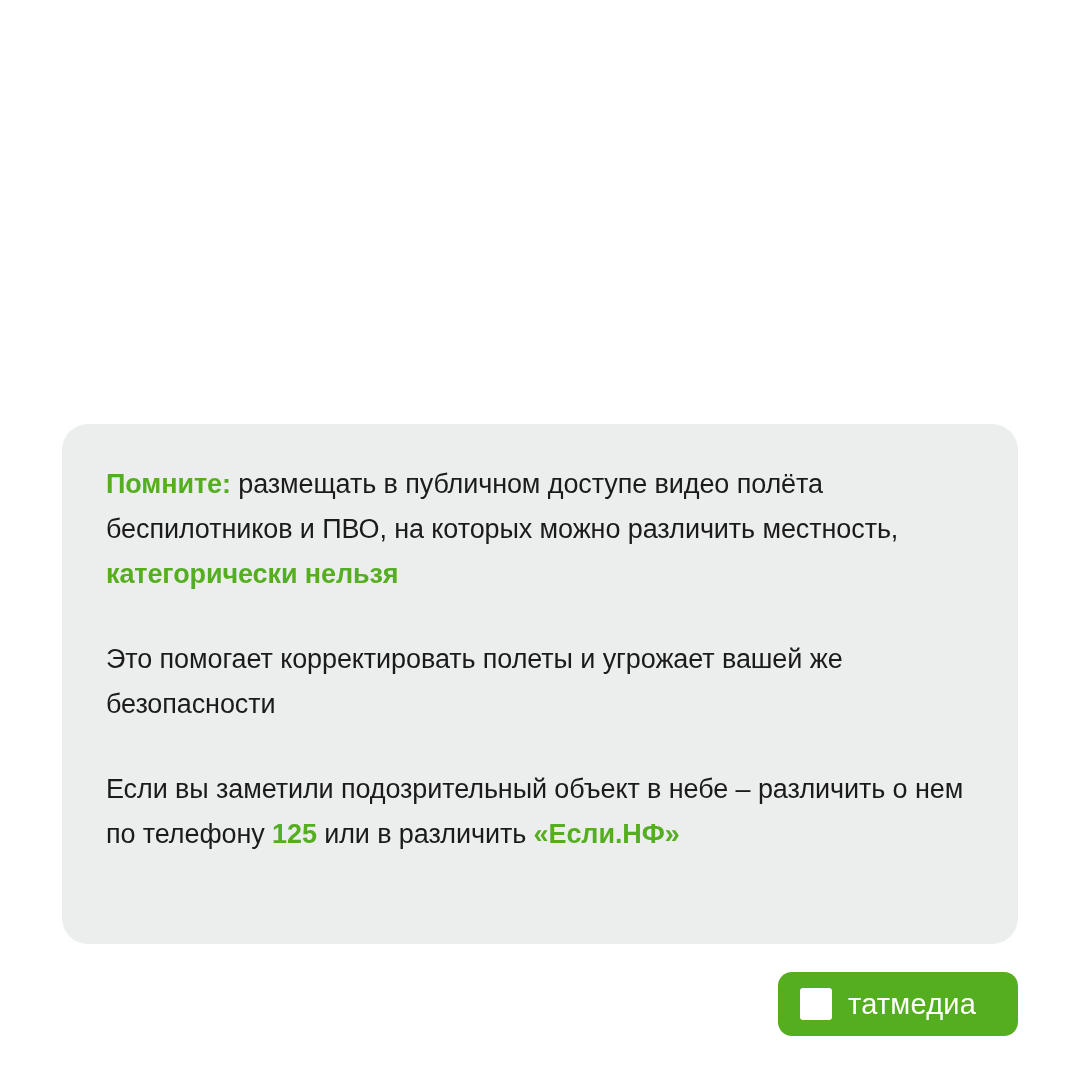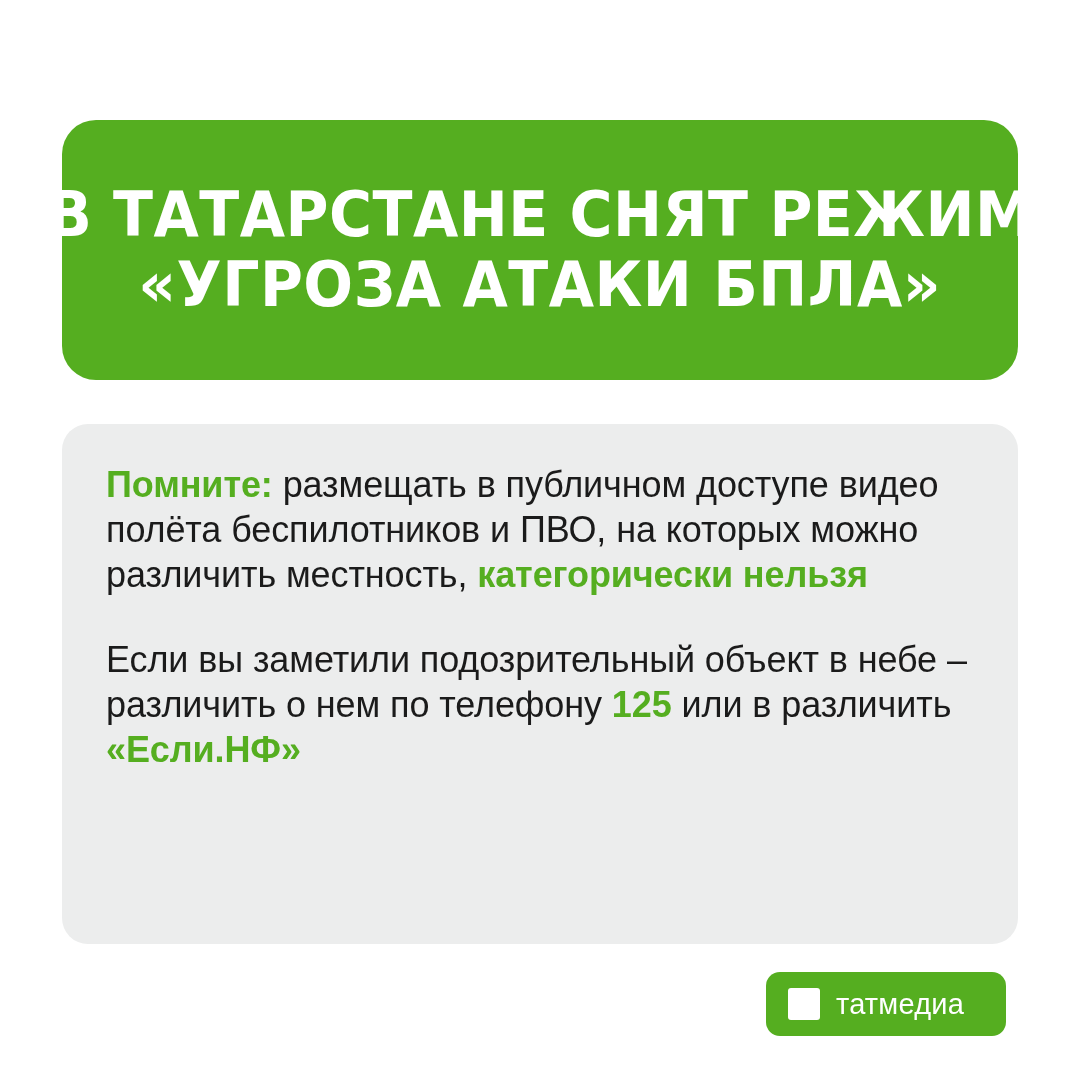--- a/index.html
+++ b/index.html
@@ -61,38 +61,38 @@
     width: 956px;
     height: 520px;
     background: #eceded;
     border-radius: 26px;
     box-sizing: border-box;
     padding: 38px 44px 30px 44px;
   }
   .para {
     color: #1b1b1b;
     font-family: "Liberation Sans", sans-serif;
-    font-size: 36px;
+    font-size: 27px;
     line-height: 45px;
     font-weight: 400;
     margin: 0 0 40px 0;
     letter-spacing: -0.1px;
   }
   .para:last-child {
     margin-bottom: 0;
   }
   .accent {
     color: #55ae20;
     font-weight: bold;
   }
 
   
   .logo {
     position: absolute;
-    right: 74px;
+    right: 62px;
     bottom: 44px;
     width: 240px;
     height: 64px;
     background: #55ae20;
     border-radius: 14px;
     display: flex;
     align-items: center;
     padding-left: 22px;
     box-sizing: border-box;
   }
@@ -110,29 +110,26 @@
     font-weight: 400;
     margin-left: 16px;
     letter-spacing: 0.2px;
   }
 </style>
 </head>
 <body>
 
 <div class="poster">
 
-  <div class="headline-banner">
-    <div class="headline-line">В ТАТАРСТАНЕ СНЯТ РЕЖИМ</div>
-    <div class="headline-line second">«УГРОЗА АТАКИ БПЛА»</div>
-  </div>
 
   <div class="body-card">
 
     <p class="para"><span class="accent">Помните:</span><span> размещать в публичном доступе видео полёта беспилотников и ПВО, на которых можно различить местность, </span><span class="accent">категорически нельзя</span></p>
 
+    <p class="para"><span>Это помогает корректировать полеты и угрожает вашей же безопасности</span></p>
 
     <p class="para"><span>Если вы заметили подозрительный объект в небе – различить о нем по телефону </span><span class="accent">125</span><span> или в различить </span><span class="accent">«Если.НФ»</span></p>
 
   </div>
 
   <div class="logo">
     <span class="logo-mark"></span>
     <span class="logo-text">татмедиа</span>
   </div>
 

